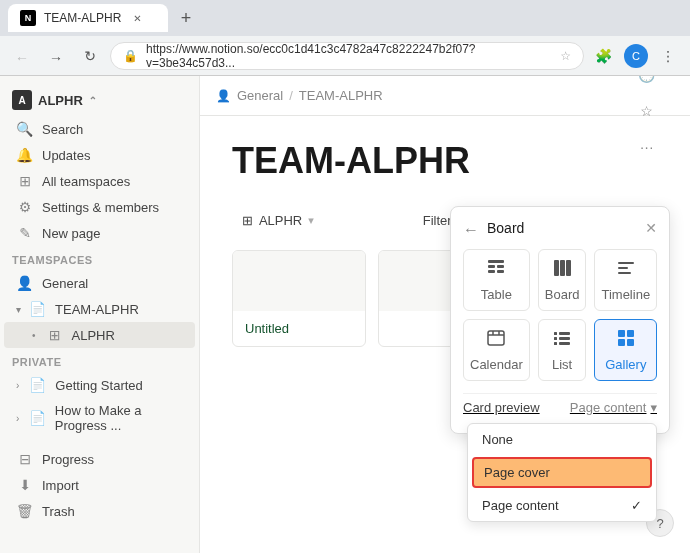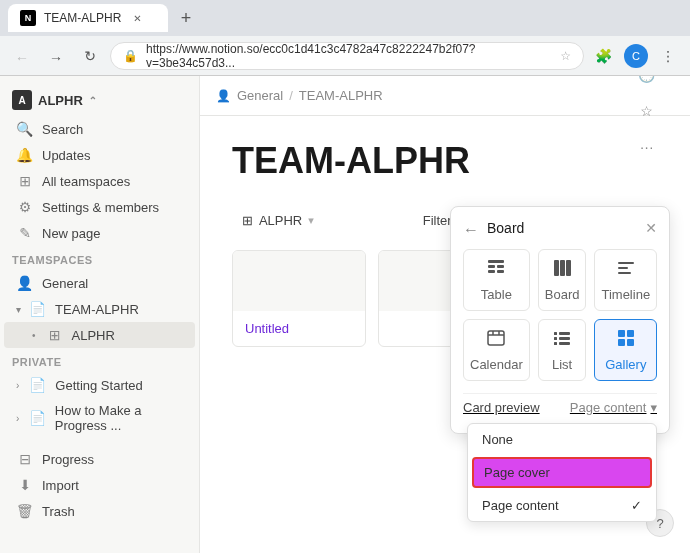--- a/index.html
+++ b/index.html
@@ -52,21 +52,21 @@
     .db-btn { padding: 4px 10px; border-radius: 4px; font-size: 13px; color: #444; cursor: pointer; }
     .db-icon-btn { width: 28px; height: 28px; display: flex; align-items: center; justify-content: center; font-size: 14px; color: #888; cursor: pointer; border-radius: 4px; }
     .new-btn { display: flex; align-items: center; gap: 0; border-radius: 4px; overflow: hidden; }
     .new-btn-main { background: #2383e2; color: #fff; padding: 5px 12px; font-size: 13px; font-weight: 500; cursor: pointer; }
     .new-btn-arrow { background: #2383e2; color: #fff; padding: 5px 8px; font-size: 11px; cursor: pointer; border-left: 1px solid rgba(255,255,255,0.3); }
 
     
     .gallery-area { padding: 8px 32px; display: grid; grid-template-columns: repeat(3, 1fr); gap: 12px; }
     .gallery-card { border: 1px solid #e5e5e3; border-radius: 6px; overflow: hidden; min-height: 80px; background: #fff; }
     .gallery-card-empty { height: 60px; background: #f7f7f5; }
-    .gallery-card-title { padding: 10px 12px; font-size: 13px; color: #6d28d9; }
+    .gallery-card-title { padding: 10px 12px; font-size: 13px; color: #14532d; }
 
     
     .overlay-container { position: absolute; top: 90px; right: 20px; z-index: 10; }
     .layout-panel { width: 220px; background: #fff; border: 1px solid #ddd; border-radius: 8px; box-shadow: 0 4px 16px rgba(0,0,0,0.12); padding: 12px; }
     .layout-panel-header { display: flex; align-items: center; margin-bottom: 12px; }
     .layout-panel-back { font-size: 16px; color: #888; cursor: pointer; margin-right: 8px; }
     .layout-panel-title { font-size: 14px; font-weight: 500; color: #1a1a1a; flex: 1; }
     .layout-panel-close { font-size: 14px; color: #999; cursor: pointer; }
     .layout-options { display: grid; grid-template-columns: repeat(3, 1fr); gap: 8px; margin-bottom: 12px; }
     .layout-option { display: flex; flex-direction: column; align-items: center; padding: 8px 6px; border-radius: 6px; border: 1px solid #e5e5e3; cursor: pointer; gap: 4px; }
@@ -76,21 +76,21 @@
     .layout-option .option-label { font-size: 13px; color: #666; }
     .layout-option.selected .option-label { color: #2383e2; }
     .layout-description { font-size: 12px; color: #888; margin-bottom: 12px; line-height: 1.5; }
     .layout-setting { display: flex; align-items: flex-start; justify-content: space-between; padding: 6px 0; border-top: 1px solid #f0f0f0; text-decoration: underline; }
     .layout-setting-label { font-size: 13px; color: #444; }
     .layout-setting-value { font-size: 13px; color: #888; display: flex; align-items: center; gap: 4px; }
 
     
     .dropdown-menu { position: absolute; top: calc(100% + 2px); right: 0; width: 190px; background: #fff; border: 1px solid #ddd; border-radius: 6px; box-shadow: 0 4px 12px rgba(0,0,0,0.1); overflow: hidden; z-index: 20; }
     .dropdown-item { display: flex; align-items: center; justify-content: space-between; padding: 8px 14px; font-size: 13px; color: #333; cursor: pointer; }
-    .dropdown-item.highlighted { border: 2px solid #e53935; margin: 2px 4px; border-radius: 4px; padding: 6px 10px; background: #d946ef; }
+    .dropdown-item.highlighted { border: 2px solid #e53935; margin: 2px 4px; border-radius: 4px; padding: 6px 10px; background: #fdba74; }
     .dropdown-check { color: #333; font-size: 13px; }
 
     
     .help-btn { position: absolute; bottom: 16px; right: 16px; width: 28px; height: 28px; border-radius: 50%; background: #f0f0f0; border: 1px solid #ddd; display: flex; align-items: center; justify-content: center; font-size: 13px; color: #666; cursor: pointer; }
 
     .favicon { width: 16px; height: 16px; background: #000; border-radius: 2px; display: flex; align-items: center; justify-content: center; color: #fff; font-size: 9px; font-weight: bold; }
   </style>
 </head>
 <body>
 

